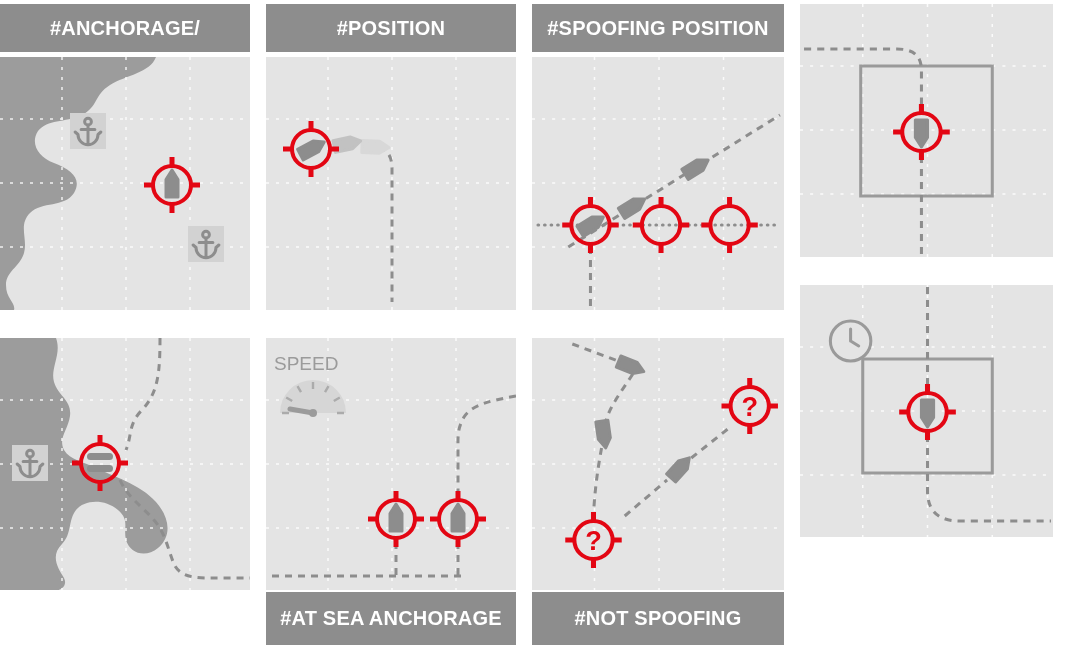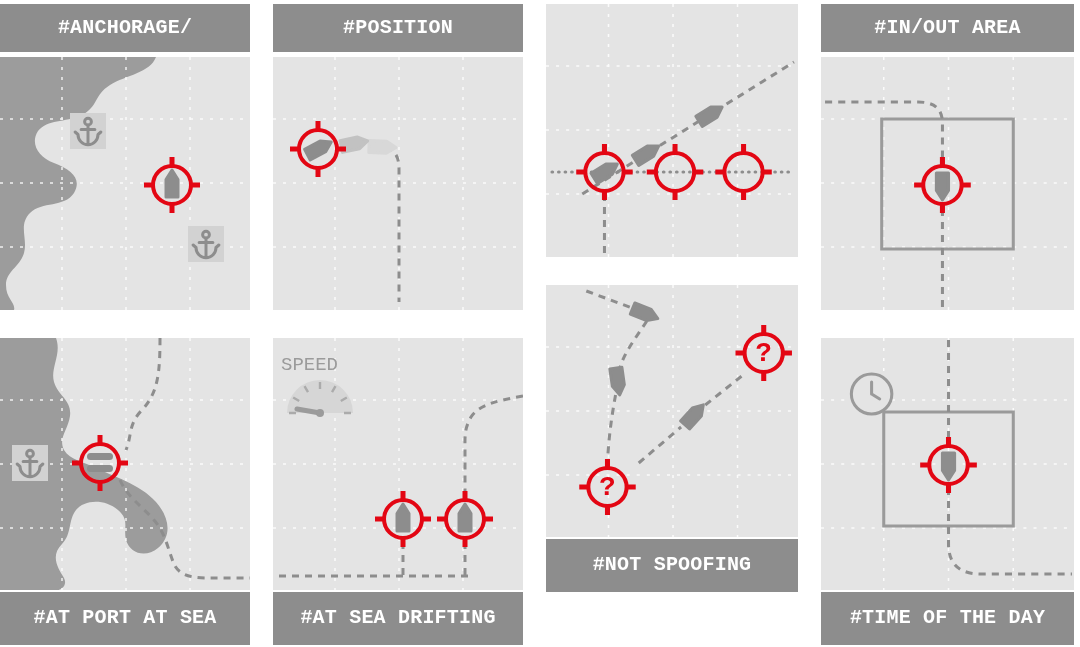--- a/index.html
+++ b/index.html
@@ -1,17 +1,17 @@
 <!DOCTYPE html>
 <html><head>
 <meta charset="utf-8">
 <style>
   html,body { margin:0; padding:0; background:#ffffff; }
   body { width:1080px; height:647px; font-family:"Liberation Sans", sans-serif; }
-  .board { display:grid; grid-template-columns:250px 250px 252px 253px; column-gap:23px; padding-top:4px;font-family:Liberation Mono, monospace; }
+  .board { display:grid; grid-template-columns:250px 250px 252px 253px; column-gap:16px; padding-top:4px; }
   .col { display:flex; flex-direction:column; }
   .label-bar {
     background:#8d8d8d; color:#ffffff; font-weight:bold; font-size:20px;
     text-align:center; display:flex; flex-direction:column; justify-content:center;
     line-height:1.12; letter-spacing:.2px;
   }
   .label-bar.top { height:48px; margin-bottom:5px; }
   .label-bar.bottom { height:53px; margin-top:2px; }
   .label-bar span { display:block; }
   svg.panel { background:#e4e4e4; display:block; width:100%; }
@@ -91,23 +91,20 @@
       </g>
       <g transform="translate(100,125)">
         <rect x="-13" y="-10" width="26" height="7" rx="3.5" fill="#8d8d8d"></rect>
         <rect x="-13" y="2" width="26" height="7" rx="3.5" fill="#8d8d8d"></rect>
         <g>
             <use href="#xhair"></use>
           </g>
       </g>
     </svg>
 
-    <div class="label-bar bottom">
-      <span>#AT PORT AT SEA</span>
-    </div>
   </div>
 
   <div class="col">
     <div class="label-bar top">
       <span>#POSITION</span>
     </div>
 
     <svg class="panel toppanel" viewBox="0 0 250 253" preserveAspectRatio="none">
       <g class="grid">
         <path d="M62,0 V253 M126,0 V253 M190,0 V253 M0,62 H250 M0,126 H250 M0,190 H250"></path>
@@ -156,25 +153,28 @@
         <g>
             <use href="#ship" fill="#8d8d8d" stroke="#8d8d8d" stroke-width="3" stroke-linejoin="round"></use>
           </g>
         <g>
             <use href="#xhair"></use>
           </g>
       </g>
     </svg>
 
     <div class="label-bar bottom">
-      <span>#AT SEA DRIFTING</span>
-    </div>
-  </div>
-
-  <div class="col">
+      <span>#AT SEA ANCHORAGE</span>
+    </div>
+  </div>
+
+  <div class="col">
+    <div class="label-bar top">
+      <span>#SPOOFING POSITION</span>
+    </div>
 
     <svg class="panel toppanel" viewBox="0 0 250 253" preserveAspectRatio="none">
       <g class="grid">
         <path d="M62,0 V253 M126,0 V253 M190,0 V253 M0,62 H250 M0,126 H250 M0,190 H250"></path>
       </g>
       <path class="dotted" d="M6,168 H244"></path>
       <path class="track" d="M36,190 L246,58"></path>
       <path class="track" d="M58,190 V250"></path>
       <g>
         <use href="#ship" transform="translate(99,150) rotate(58)" fill="#8d8d8d" stroke="#8d8d8d" stroke-width="3" stroke-linejoin="round"></use>
@@ -229,23 +229,20 @@
         <text text-anchor="middle" dominant-baseline="central" y="1" font-size="27" font-weight="bold" fill="#e30613">?</text>
       </g>
     </svg>
 
     <div class="label-bar bottom">
       <span>#NOT SPOOFING</span>
     </div>
   </div>
 
   <div class="col">
-    <div class="label-bar top">
-      <span>#IN/OUT AREA</span>
-    </div>
 
     <svg class="panel toppanel" viewBox="0 0 250 253" preserveAspectRatio="none">
       <g class="grid">
         <path d="M62,0 V253 M126,0 V253 M190,0 V253 M0,62 H250 M0,126 H250 M0,190 H250"></path>
       </g>
       <rect x="60" y="62" width="130" height="130" fill="none" stroke="#9a9a9a" stroke-width="3"></rect>
       <path class="track" d="M4,45 H96 C112,45 120,52 120,66 V104"></path>
       <path class="track" d="M120,152 V250"></path>
       <g transform="translate(120,128)">
         <g>
@@ -271,18 +268,15 @@
       <g transform="translate(126,127)">
         <g>
             <use href="#ship" transform="rotate(180)" fill="#8d8d8d" stroke="#8d8d8d" stroke-width="3" stroke-linejoin="round"></use>
           </g>
         <g>
             <use href="#xhair"></use>
           </g>
       </g>
     </svg>
 
-    <div class="label-bar bottom">
-      <span>#TIME OF THE DAY</span>
-    </div>
   </div>
 
 </div>
 
 </body></html>

